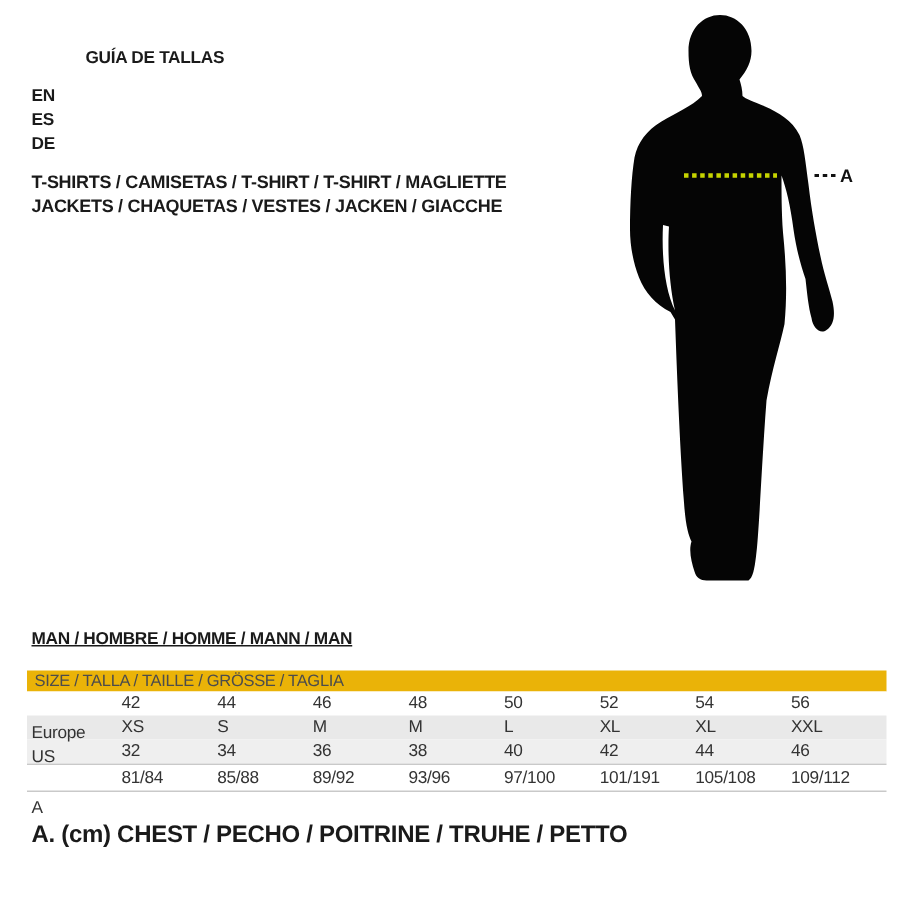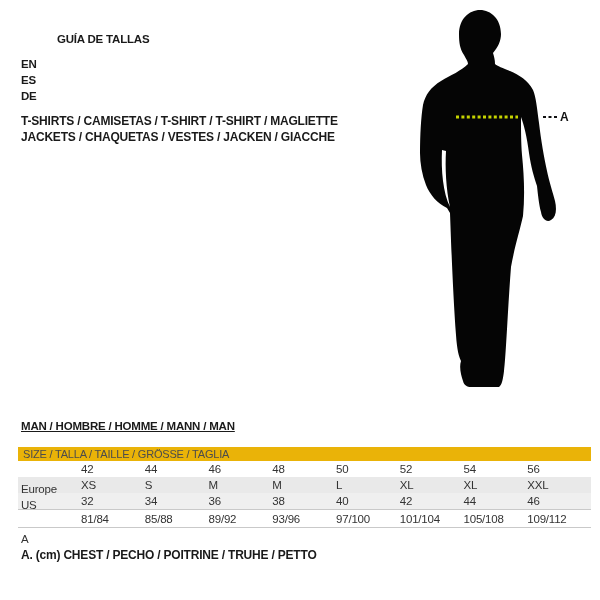--- a/index.html
+++ b/index.html
@@ -35,21 +35,21 @@
     letter-spacing:-0.2px;color:#333;}
   .thead{height:14px;line-height:14px;padding-left:5px;
     font-size:11px;color:#4c4c4c;background:#c6c6c6;}
   .trow{display:flex;align-items:center;height:16px;}
   .trow.row-a{height:17px;border-top:1px solid #c9c9c9;
     border-bottom:1px solid #c9c9c9;}
   .tlabel{width:63px;padding-left:3px;box-sizing:border-box;margin-top:40px;}
   .tcell{flex:1;text-align:left;}
 
   
-  .footnote{left:21px;top:548px;font-weight:bold;font-size:12px;
+  .footnote{left:21px;top:548px;font-weight:bold;font-size:16px;
     letter-spacing:-0.2px;}
 </style>
 </head>
 <body>
 
 <div class="abs lang-list">
     <div class="lang-row">
       <span class="lang-code">EN</span>
     </div>
     <div class="lang-row">
@@ -146,20 +146,20 @@
         <div class="tcell">44</div>
         <div class="tcell">46</div>
       </div>
       <div class="trow row-a" style="background: rgb(255, 255, 255);">
         <div class="tlabel">A</div>
         <div class="tcell">81/84</div>
         <div class="tcell">85/88</div>
         <div class="tcell">89/92</div>
         <div class="tcell">93/96</div>
         <div class="tcell">97/100</div>
-        <div class="tcell">101/104</div>
+        <div class="tcell">101/191</div>
         <div class="tcell">105/108</div>
         <div class="tcell">109/112</div>
       </div>
     </div>
 </div>
 
 <div class="abs footnote">A. (cm) CHEST / PECHO / POITRINE / TRUHE / PETTO</div>
 
 </body></html>

